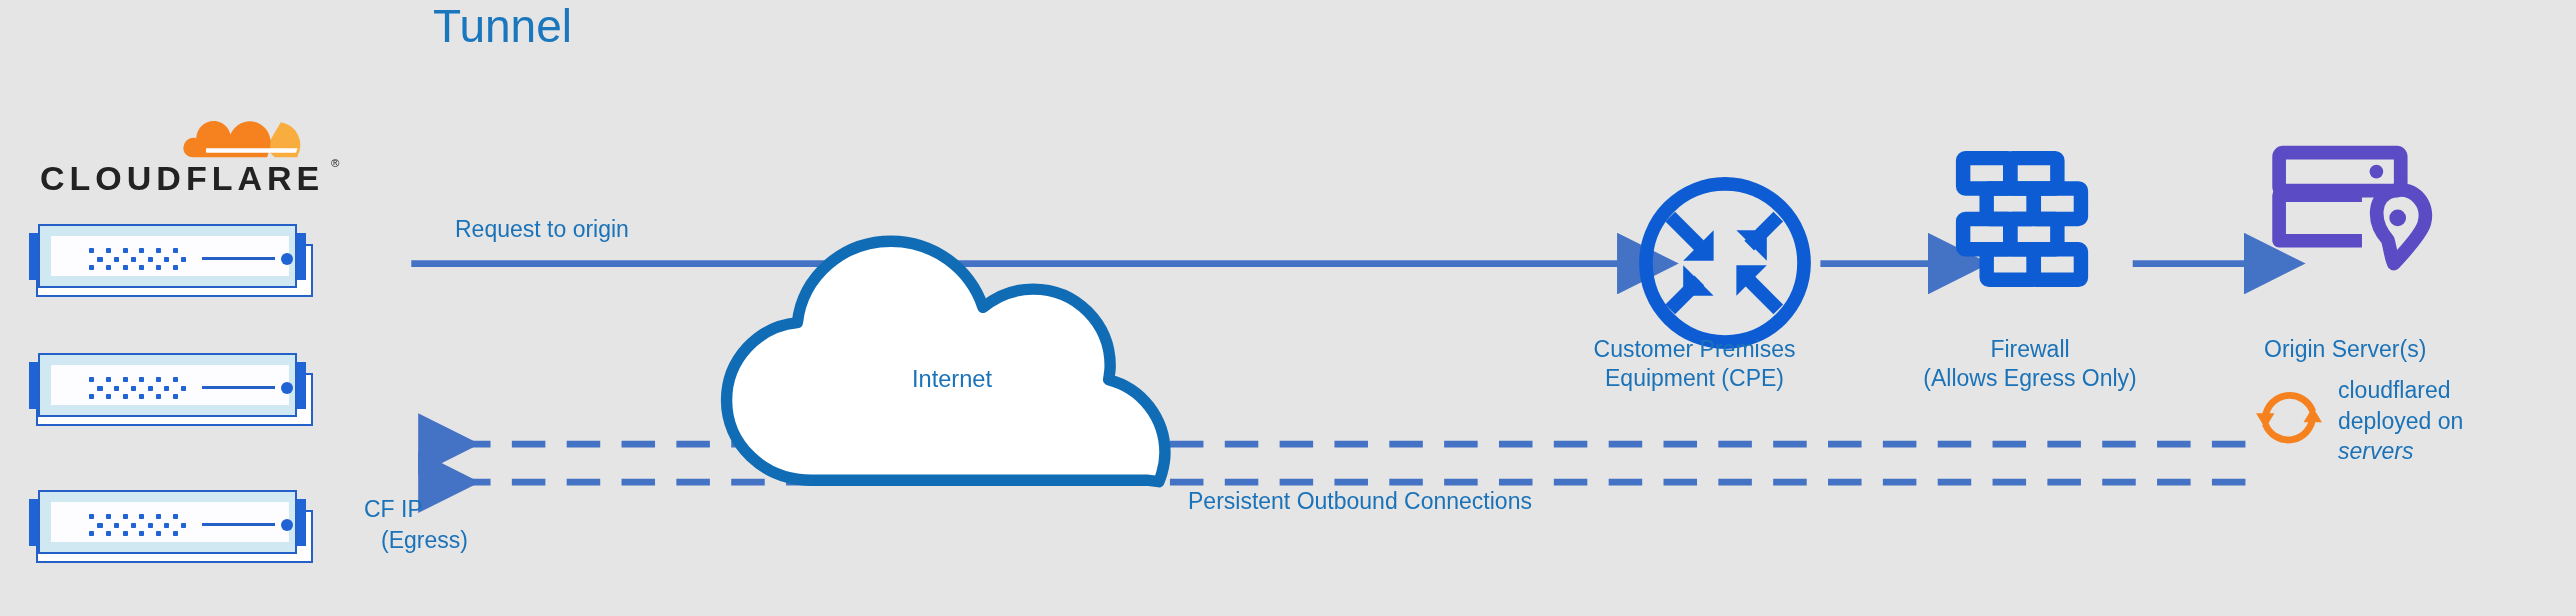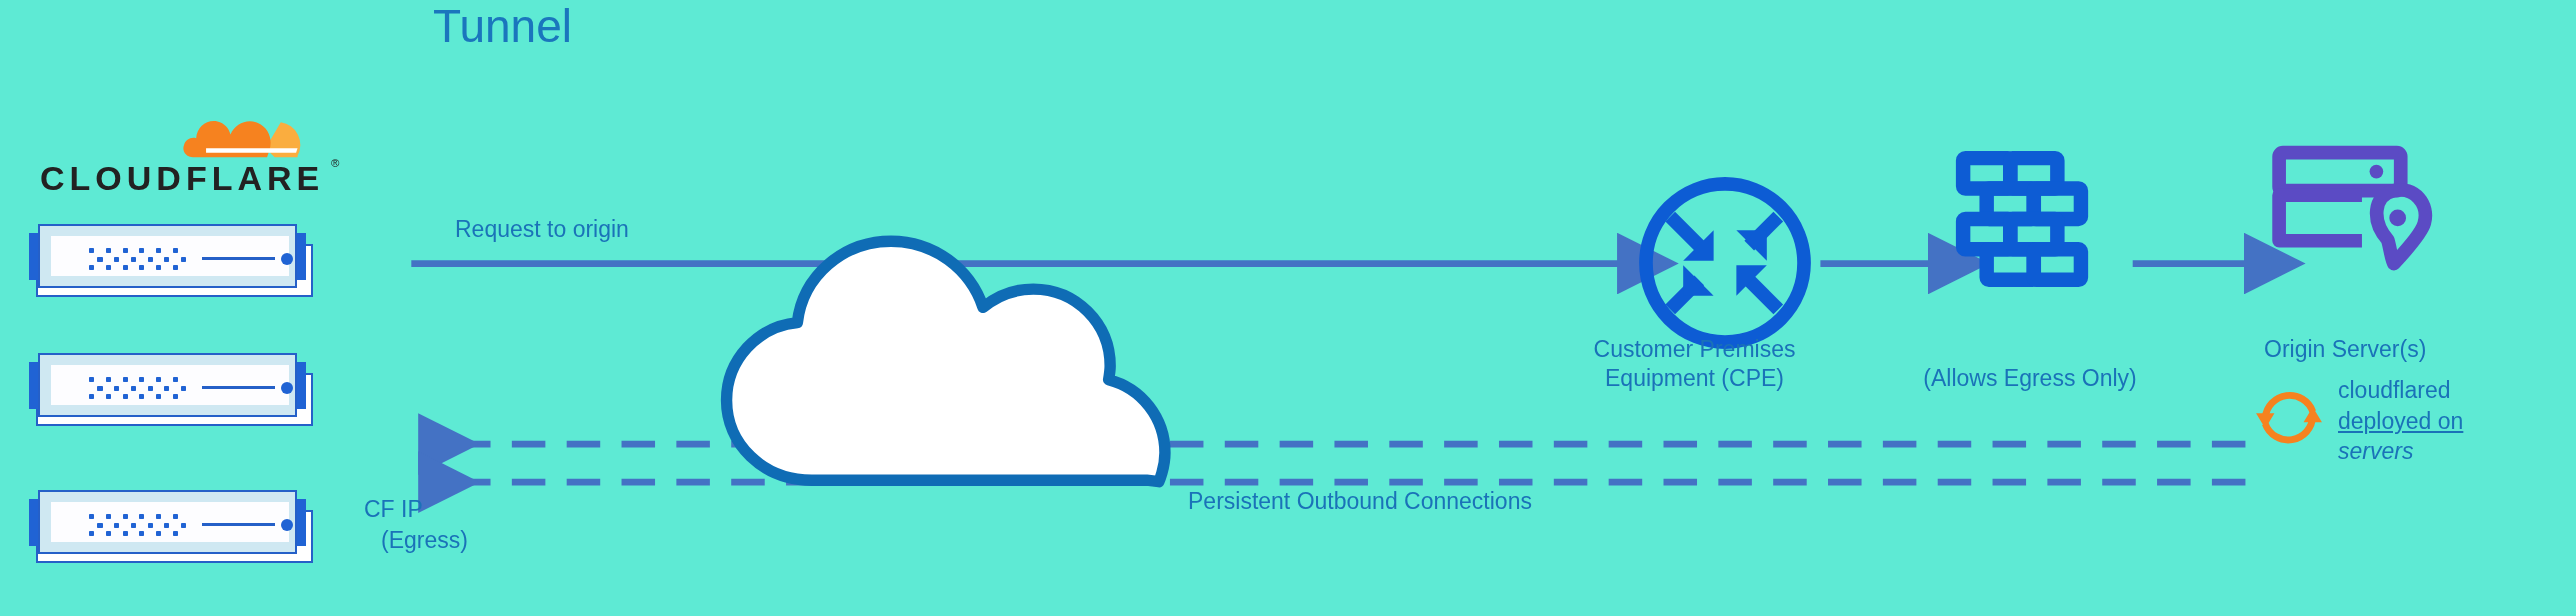--- a/index.html
+++ b/index.html
@@ -7,21 +7,21 @@
     padding: 0;
     background: #ffffff;
   }
   body {
     font-family: "Liberation Sans", sans-serif;
   }
   #stage {
     position: relative;
     width: 2576px;
     height: 617px;
-    background: #5eead4;
+    background: #e5e5e5;
     overflow: hidden;
   }
   .abs { position: absolute; }
 
   
   #diagram-title {
     left: 433px;
     top: 0px;
     font-size: 46px;
     color: #1a76bd;
@@ -249,20 +249,21 @@
              C 28 172 69 128 121 123
              C 128 62 181 16 244 16
              C 300 16 348 52 365 103
              C 383 88 406 79 431 79
              C 487 79 532 124 532 180
              C 532 186 531 192 530 198
              C 573 209 604 248 604 294
              C 604 314 596 332 596 332
              L 580 330 Z" fill="#ffffff" stroke="#0f6cb5" stroke-width="15" stroke-linejoin="round"></path>
   </svg>
+  <div class="abs" id="internet-label">Internet</div>
 
   <svg class="abs" style="left:1630px; top:168px;" width="190" height="190" viewBox="0 0 250 250">
     <circle cx="125" cy="125" r="104" fill="none" stroke="#0d5cd4" stroke-width="18"></circle>
 
     <g fill="#0d5cd4">
       <rect x="63" y="56" width="18" height="54" transform="rotate(-45 72 83)"></rect>
       <polygon points="110,82 110,122 70,122"></polygon>
 
       <rect x="167" y="56" width="18" height="54" transform="rotate(45 176 83)"></rect>
       <polygon points="140,82 140,122 180,122" transform="rotate(180 160 102)"></polygon>
@@ -286,20 +287,21 @@
       <rect x="43" y="52" width="62" height="40" rx="3"></rect>
       <rect x="105" y="52" width="62" height="40" rx="3"></rect>
 
       <rect x="12" y="92" width="62" height="40" rx="3"></rect>
       <rect x="74" y="92" width="62" height="40" rx="3"></rect>
 
       <rect x="43" y="132" width="62" height="40" rx="3"></rect>
       <rect x="105" y="132" width="62" height="40" rx="3"></rect>
     </g>
   </svg>
+  <div class="abs label center" style="left:1870px; top:335px; width:320px;">Firewall</div>
   <div class="abs label center" style="left:1870px; top:364px; width:320px;">(Allows Egress Only)</div>
 
   <svg class="abs" style="left:2270px; top:145px;" width="190" height="152" viewBox="0 0 250 200">
 
     <rect x="12" y="10" width="160" height="50" rx="5" fill="none" stroke="#5b4bc4" stroke-width="18"></rect>
     <circle cx="140" cy="35" r="9" fill="#5b4bc4"></circle>
 
     <path d="M121 66 L12 66 L12 126 L121 126" fill="none" stroke="#5b4bc4" stroke-width="18" stroke-linejoin="round"></path>
 
     <path d="M155 125 C133 100 136 66 163 60 C190 54 210 78 203 103 C199 117 178 140 163 156 C160 152 158 135 155 125 Z" fill="none" stroke="#5b4bc4" stroke-width="18" stroke-linejoin="round"></path>
@@ -309,21 +311,21 @@
 
   <svg class="abs" style="left:2253px; top:381px;" width="72" height="72" viewBox="0 0 94 94">
     <g fill="none" stroke="#f6821f" stroke-width="9" stroke-linecap="butt">
       <path d="M16 56 A32 32 0 0 0 78 46"></path>
       <path d="M78 40 A32 32 0 0 0 16 48"></path>
     </g>
     <polygon points="4,42 28,42 16,62" fill="#f6821f"></polygon>
     <polygon points="90,54 66,54 78,34" fill="#f6821f"></polygon>
   </svg>
   <div class="abs label" style="left:2338px; top:376px;">cloudflared</div>
-  <div class="abs label" style="left:2338px; top:407px;text-decoration:underline;">deployed on</div>
+  <div class="abs label" style="left:2338px; top:407px;">deployed on</div>
   <div class="abs label" style="left:2338px; top:437px;font-style:italic;">servers</div>
 
   <div class="abs label" style="left:1188px; top:487px;">Persistent Outbound Connections</div>
 
   <div class="abs label" style="left:364px; top:495px;">CF IP</div>
   <div class="abs label" style="left:381px; top:526px;">(Egress)</div>
 
 </div>
 
 

